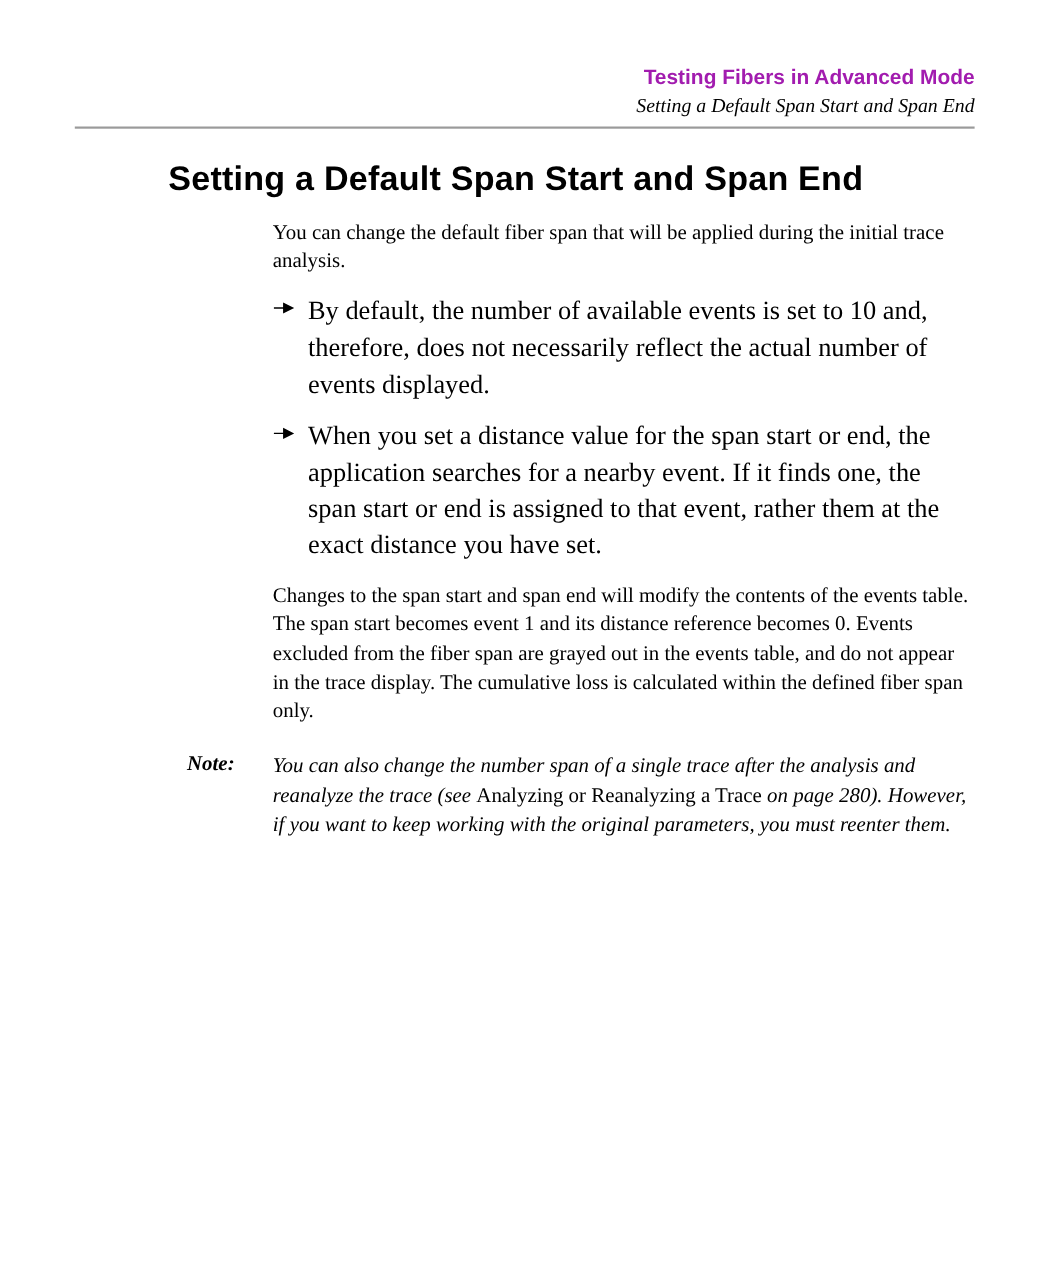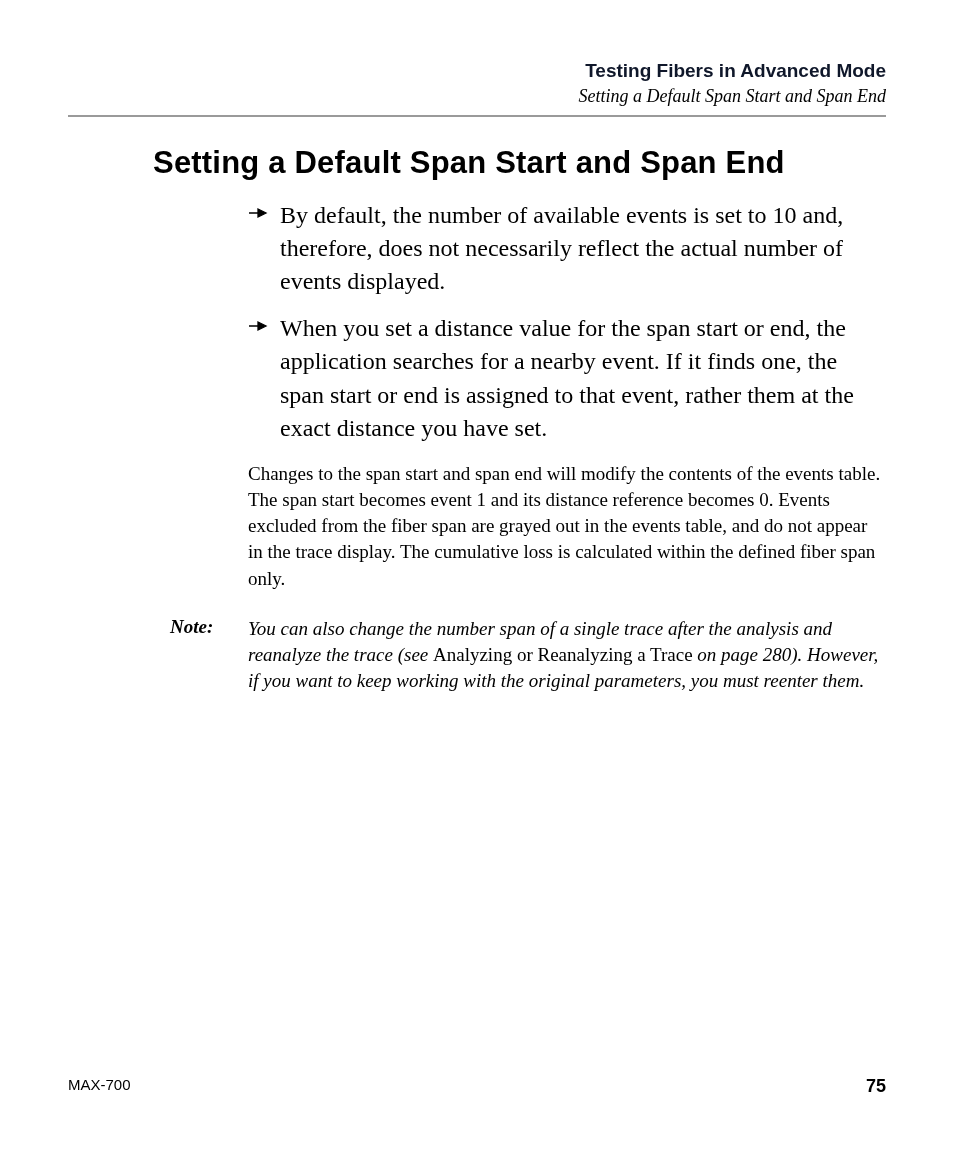--- a/index.html
+++ b/index.html
@@ -17,21 +17,21 @@
     padding: 60px 68px 0 68px;
   }
   .running-header {
     text-align: right;
     margin-bottom: 6px;
   }
   .running-title {
     font-family: "Segoe UI", Arial, sans-serif;
     font-weight: 700;
     font-size: 19px;
-    color: #0f172a;
+    color: #a21caf;
   }
   .running-sub {
     font-family: Georgia, serif;
     font-style: italic;
     font-size: 18px;
     color: #000;
     margin-top: 4px;
   }
   .rule {
     border: none;
@@ -121,20 +121,21 @@
 
   <div class="running-header">
     <div class="running-title">Testing Fibers in Advanced Mode</div>
     <div class="running-sub">Setting a Default Span Start and Span End</div>
   </div>
   <hr class="rule">
 
   <h1 class="section-title">Setting a Default Span Start and Span End</h1>
 
   <div class="body-block">
+    <p class="para">You can change the default fiber span that will be applied during the initial trace analysis.</p>
 
     <ul class="bullet-list">
       <li class="bullet-item">
         <span class="bullet-icon">
           <svg viewBox="0 0 20 12" width="20" height="12">
               <path d="M1 6 L14 6 M10 2 L18 6 L10 10 Z" fill="#000" stroke="#000" stroke-width="1.3"></path>
             </svg>
         </span>
         <span class="bullet-text">By default, the number of available events is set to 10 and, therefore, does not necessarily reflect the actual number of events displayed.</span>
       </li>
@@ -151,18 +152,14 @@
     <p class="para">Changes to the span start and span end will modify the contents of the events table. The span start becomes event 1 and its distance reference becomes 0. Events excluded from the fiber span are grayed out in the events table, and do not appear in the trace display. The cumulative loss is calculated within the defined fiber span only.</p>
   </div>
 
   <div class="note-row">
     <div class="note-label">Note:</div>
     <div class="note-body">
       <span>You can also change the number span of a single trace after the analysis and reanalyze the trace (see </span><span class="upright">Analyzing or Reanalyzing a Trace</span><span> on page 280). However, if you want to keep working with the original parameters, you must reenter them.</span>
     </div>
   </div>
 
-  <div class="footer">
-    <span>MAX-700</span>
-    <span class="footer-right">75</span>
-  </div>
 
 </div>
 
 </body></html>

